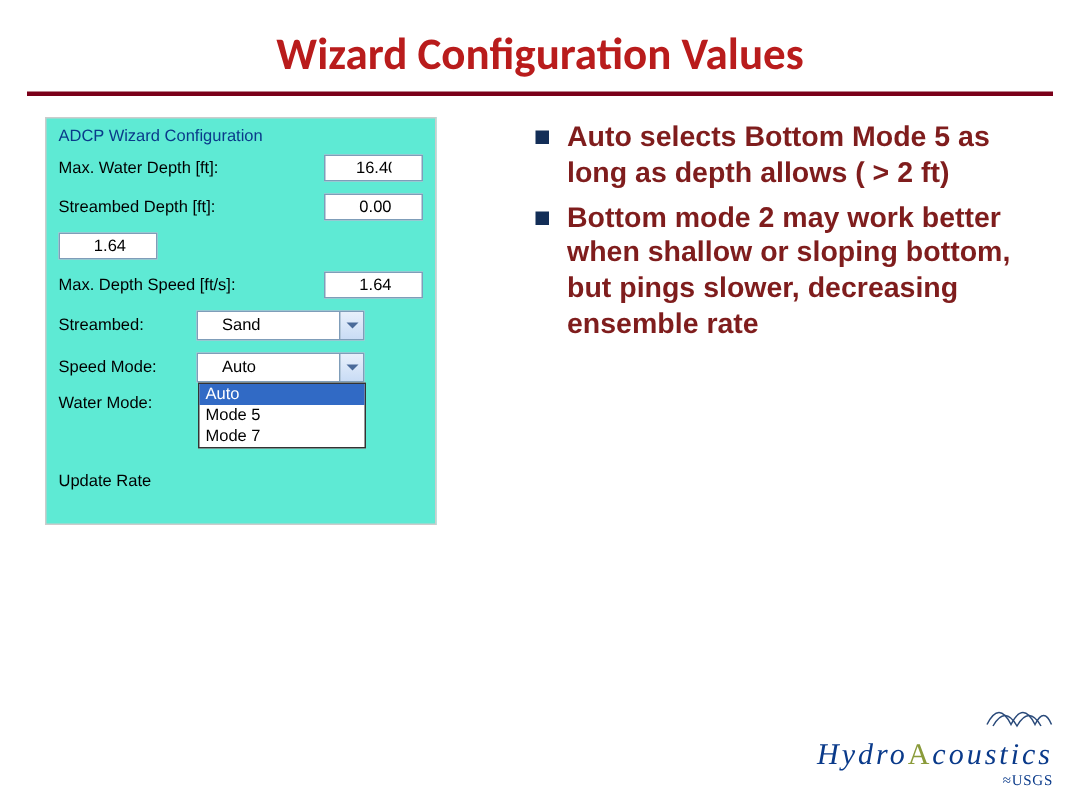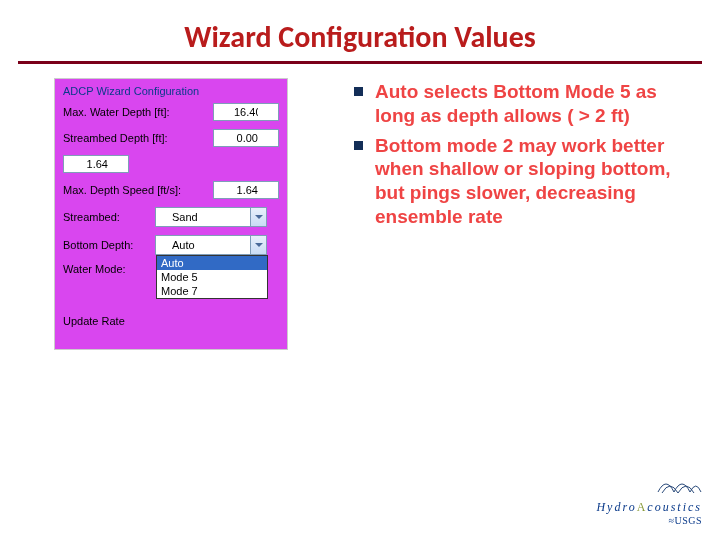--- a/index.html
+++ b/index.html
@@ -20,28 +20,27 @@
     border-bottom: 3px solid #7a0019;
     margin: 0 18px 14px 18px;
   }
   .content {
     display: flex;
     padding: 0 30px;
     gap: 28px;
   }
   
   .panel {
-    width: 234px;
-    background: #d946ef;
+    width: 261px;
+    background: #5eead4;
     border: 1px solid #ccc;
     padding: 6px 8px 10px 8px;
     font-family: Tahoma, Arial, sans-serif;
     font-size: 11px;
     color: #000;
-    margin-left: 24px;
   }
   .panel-title {
     color: #0a3a8a;
     font-size: 11px;
     margin-bottom: 6px;
   }
   .row {
     display: flex;
     align-items: center;
     margin-bottom: 8px;
@@ -127,34 +126,34 @@
   .sq2 {
     width: 9px; height: 9px;
     background: #132e57;
     margin-top: 7px;
     margin-right: 12px;
     flex: none;
   }
   .b2-text {
     font-size: 19px;
     font-weight: bold;
-    color: #ef4444;
+    color: #7f1d1d;
     line-height: 1.25;
   }
   
   .footer {
     position: absolute;
     right: 18px;
     bottom: 14px;
     text-align: right;
     font-family: "Times New Roman", serif;
   }
   .logo-main {
     font-style: italic;
-    font-size: 12px;
+    font-size: 20px;
     color: #0a3a8a;
     letter-spacing: 2px;
   }
   .logo-a { color: #8a9b3a; font-style: normal; }
   .logo-sub {
     font-size: 10px;
     color: #0a3a8a;
     letter-spacing: 0.5px;
   }
   .logo-wave {
@@ -193,21 +192,21 @@
 
     <div class="row sel-row">
       <label>Streambed:</label>
       <div class="sel">
         <span class="val">Sand</span>
         <span class="btn"></span>
       </div>
     </div>
 
     <div class="row sel-row dropdown-open">
-      <label>Bottom Depth:</label>
+      <label>Speed Mode:</label>
       <div class="sel">
         <span class="val">Auto</span>
         <span class="btn"></span>
         <div class="options">
           <div class="hilite">Auto</div>
           <div>Mode 5</div>
           <div>Mode 7</div>
         </div>
       </div>
     </div>

